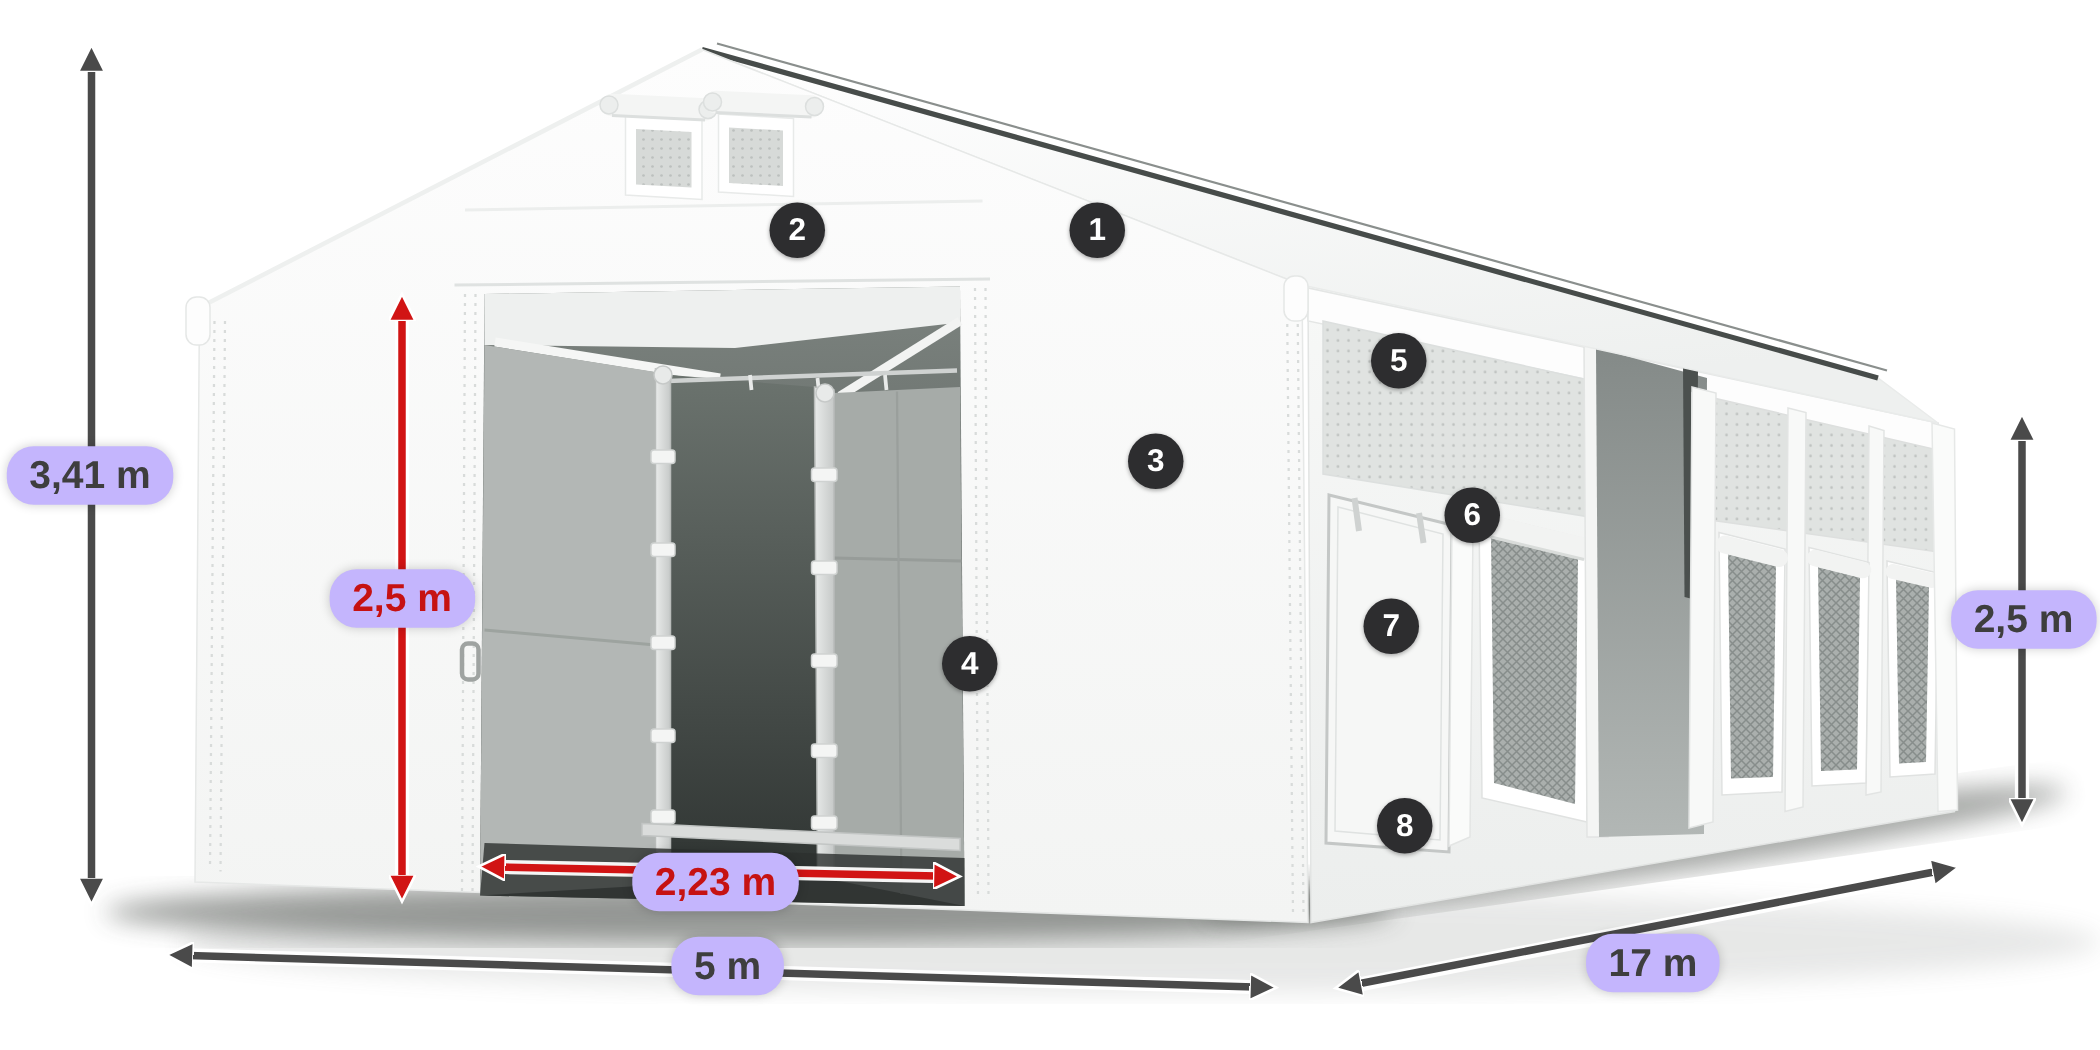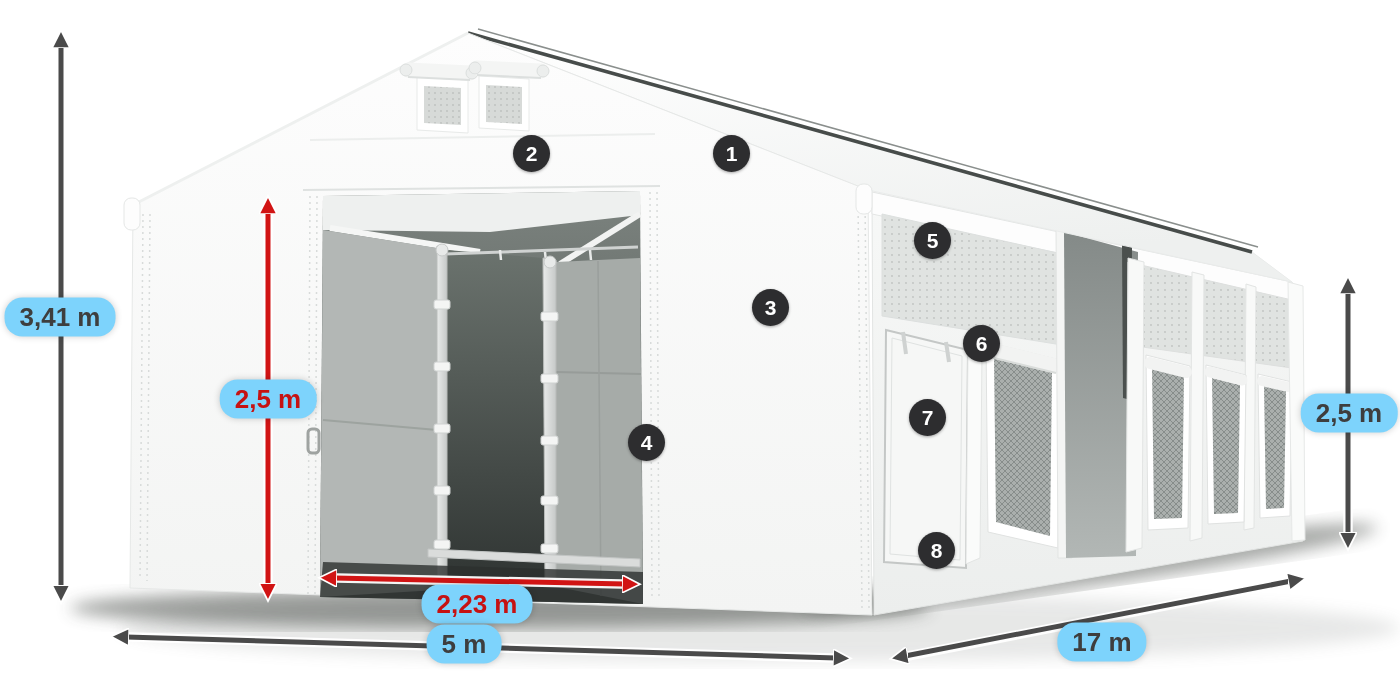--- a/index.html
+++ b/index.html
@@ -2,29 +2,29 @@
 <html><head>
 <meta charset="utf-8">
 <style>
   html,body{margin:0;padding:0;background:#fff;}
   #stage{position:relative;width:1400px;height:700px;background:#ffffff;overflow:hidden;
          font-family:"Liberation Sans",sans-serif;}
   #tent-svg{position:absolute;left:0;top:0;}
   .badge{position:absolute;width:37px;height:37px;border-radius:50%;background:#2d2d2f;
          color:#ffffff;font-weight:bold;font-size:21px;line-height:37px;text-align:center;
          box-shadow:0 1px 3px rgba(0,0,0,.35);cursor:pointer;}
-  .pill{position:absolute;transform:translate(-50%,-50%);background:#7dd3fc;border-radius:18px;
+  .pill{position:absolute;transform:translate(-50%,-50%);background:#c4b5fd;border-radius:18px;
         padding:4px 15px;font-weight:bold;font-size:26px;color:#3e3e3e;white-space:nowrap;
         box-shadow:0 0 7px rgba(0,0,0,.20);}
   .pill.red{color:#c61212;}
   .c1{left:713px;top:135px}.c2{left:513px;top:135px}.c3{left:752px;top:289px}
   .c4{left:628px;top:424px}.c5{left:914px;top:222px}.c6{left:963px;top:325px}
   .c7{left:909px;top:399px}.c8{left:918px;top:532px}
-  .p-total{left:60px;top:317px}.p-doorh{left:268px;top:399px}.p-doorw{left:477px;top:604px}
-  .p-front{left:464px;top:644px}.p-len{left:1102px;top:642px}.p-sideh{left:1349px;top:413px}
+  .p-total{left:60px;top:317px}.p-doorh{left:268px;top:399px}.p-doorw{left:477px;top:588px}
+  .p-front{left:485px;top:644px}.p-len{left:1102px;top:642px}.p-sideh{left:1349px;top:413px}
 </style>
 </head>
 <body>
 
 <div id="stage">
 
 <svg id="tent-svg" width="1400" height="700" viewBox="0 0 1400 700">
   <defs>
     <linearGradient id="gRoof" x1="0" y1="0" x2="0.3" y2="1">
       <stop offset="0" stop-color="#ffffff"></stop>

